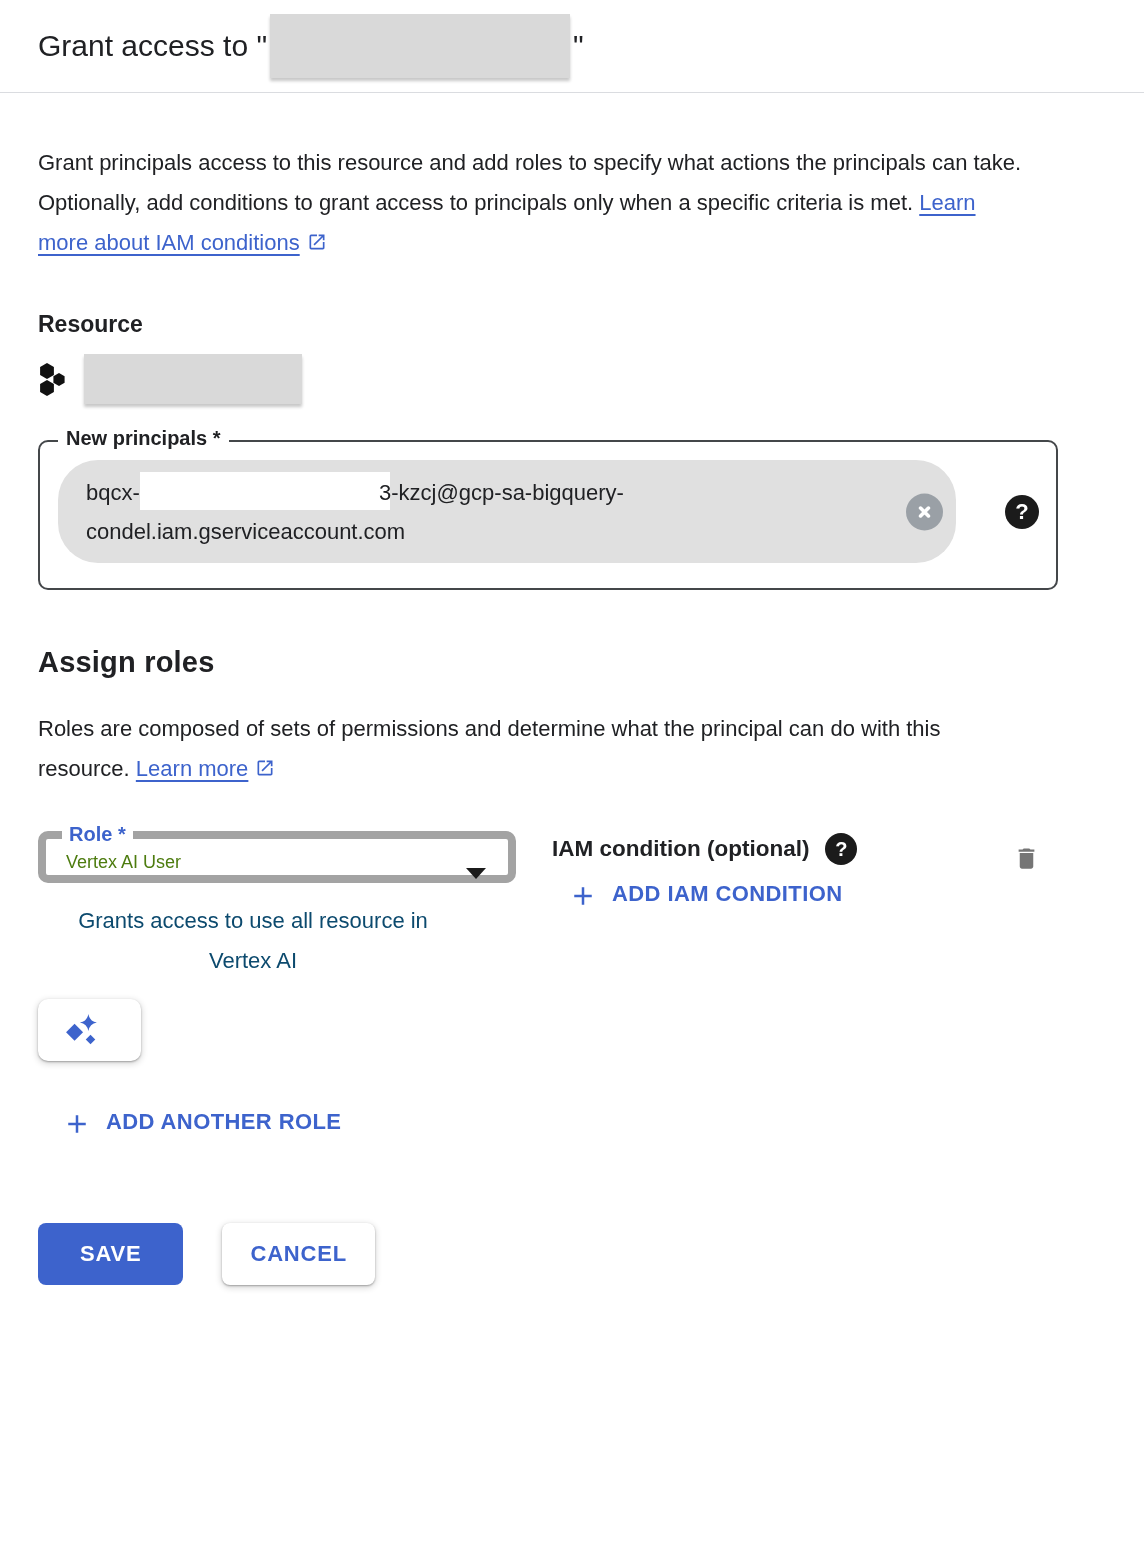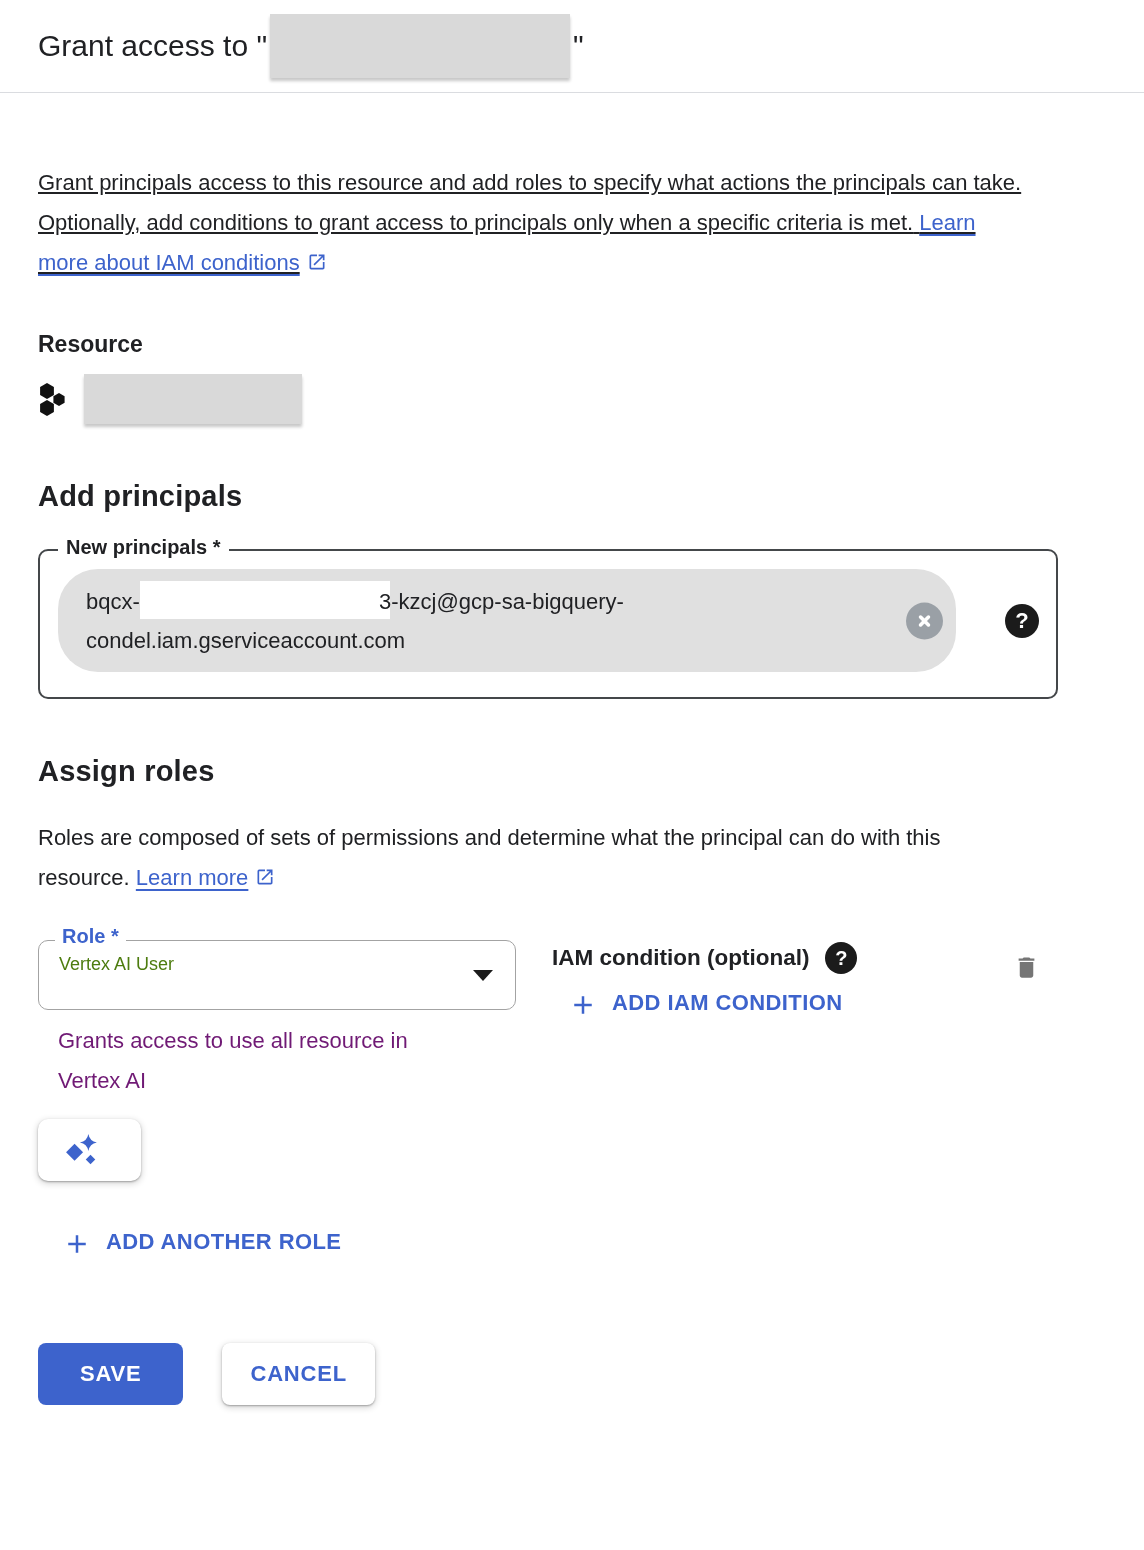--- a/index.html
+++ b/index.html
@@ -9,21 +9,21 @@
   
   .header { height:93px; border-bottom:1px solid #dadce0; display:flex;
     align-items:center; padding:0 38px; }
   .header h1 { font-size:30px; font-weight:400; color:#202124; display:flex; align-items:center; }
   .redact-title { display:inline-block; width:300px; height:64px; background:#d9d9d9;
     box-shadow:0 3px 3px rgba(0,0,0,.22); margin:0 3px; }
 
   .content { padding:0 38px; }
 
   .body-text { font-size:22px; line-height:40px; color:#202124; max-width:990px; }
-  .intro { margin-top:70px;text-decoration:underline; }
+  .intro { margin-top:50px; }
 
   a.link { color:#3d63cc; text-decoration:none; cursor:pointer; }
   a.link .link-text { text-decoration:underline; text-decoration-thickness:2px; text-underline-offset:4px; }
   .ext-icon { width:20px; height:20px; vertical-align:-2px; margin-left:7px; }
 
   .resource-heading { margin-top:48px; font-size:23px; font-weight:bold; }
   .resource-row { margin-top:16px; display:flex; align-items:center; height:50px; }
   .resource-icon { width:28px; height:34px; flex:0 0 auto; }
   .redact-resource { width:218px; height:50px; background:#d9d9d9;
     box-shadow:0 3px 3px rgba(0,0,0,.22); margin-left:18px; }
@@ -45,30 +45,30 @@
     width:37px; height:37px; border-radius:50%; background:#9aa0a6; display:flex;
     align-items:center; justify-content:center; cursor:pointer; border:none; }
   .help-dot { width:34px; height:34px; border-radius:50%; background:#1b1b1b; color:#fff;
     font-size:22px; font-weight:bold; display:flex; align-items:center; justify-content:center;
     flex:0 0 auto; cursor:pointer; }
   .chip-help { margin-left:auto; margin-right:14px; }
 
   
   .role-row { margin-top:42px; display:flex; align-items:flex-start; }
   .role-col { width:478px; }
-  .role-field { width:478px; height:70px; border:1px solid #a3a3a3; border-radius:10px;
+  .role-field { width:478px; height:52px; border:8px solid #a3a3a3; border-radius:10px;
     position:relative; padding:13px 20px; cursor:pointer; background:#fff; }
   .role-label { position:absolute; top:-16px; left:16px; background:#fff; padding:0 7px;
     font-size:20px; font-weight:bold; color:#3d63cc; }
   .role-value { font-size:18px; color:#4d7c0f; }
   .caret { position:absolute; right:22px; top:29px; width:0; height:0;
     border-left:10px solid transparent; border-right:10px solid transparent;
     border-top:11px solid #1b1b1b; }
-  .role-helper { margin-top:11px; margin-left:20px; width:390px; font-size:22px;
-    line-height:40px; color:#701a75; }
+  .role-helper { margin-top:18px; margin-left:20px; width:390px; font-size:22px;
+    line-height:40px; color:#0c4a6e;text-align:center; }
 
   .iam-col { margin-left:36px; padding-top:2px; }
   .iam-label-row { display:flex; align-items:center; }
   .iam-label { font-size:22.5px; font-weight:bold; color:#202124; margin-right:16px; }
   .iam-help { width:32px; height:32px; font-size:20px; }
   .add-link { display:flex; align-items:flex-start; margin-top:16px; margin-left:16px;
     color:#3d63cc; cursor:pointer; background:none; border:none; }
   .plus-icon { width:30px; height:30px; }
   .add-link .add-text { font-size:22px; font-weight:bold; letter-spacing:.4px; margin-left:14px;
     color:#3d63cc; }
@@ -118,21 +118,20 @@
   <h2 class="resource-heading">Resource</h2>
   <div class="resource-row">
     <svg class="resource-icon" viewBox="0 0 28 34">
       <polygon fill="#111" points="9,1 15.9,5 15.9,13 9,17 2.1,13 2.1,5"></polygon>
       <polygon fill="#111" points="9,18 15.9,22 15.9,30 9,34 2.1,30 2.1,22"></polygon>
       <polygon fill="#111" points="21,11 26.6,14.2 26.6,20.8 21,24 15.4,20.8 15.4,14.2"></polygon>
     </svg>
     <div class="redact-resource"></div>
   </div>
 
-  <h2 class="section-heading">Add principals</h2>
 
   <div class="principals-box">
     <span class="principals-label">New principals *</span>
     <div class="principals-inner">
       <div class="chip">
         <span>bqcx-8</span><span class="redact-chip"></span><span>3-kzcj@gcp-sa-bigquery-</span><br>
         <span>condel.iam.gserviceaccount.com</span>
         <button class="chip-close">
           <svg width="19" height="19" viewBox="0 0 24 24">
               <path d="M7 7 L17 17 M17 7 L7 17" stroke="#fff" stroke-width="4.5" stroke-linecap="round" fill="none"></path>

